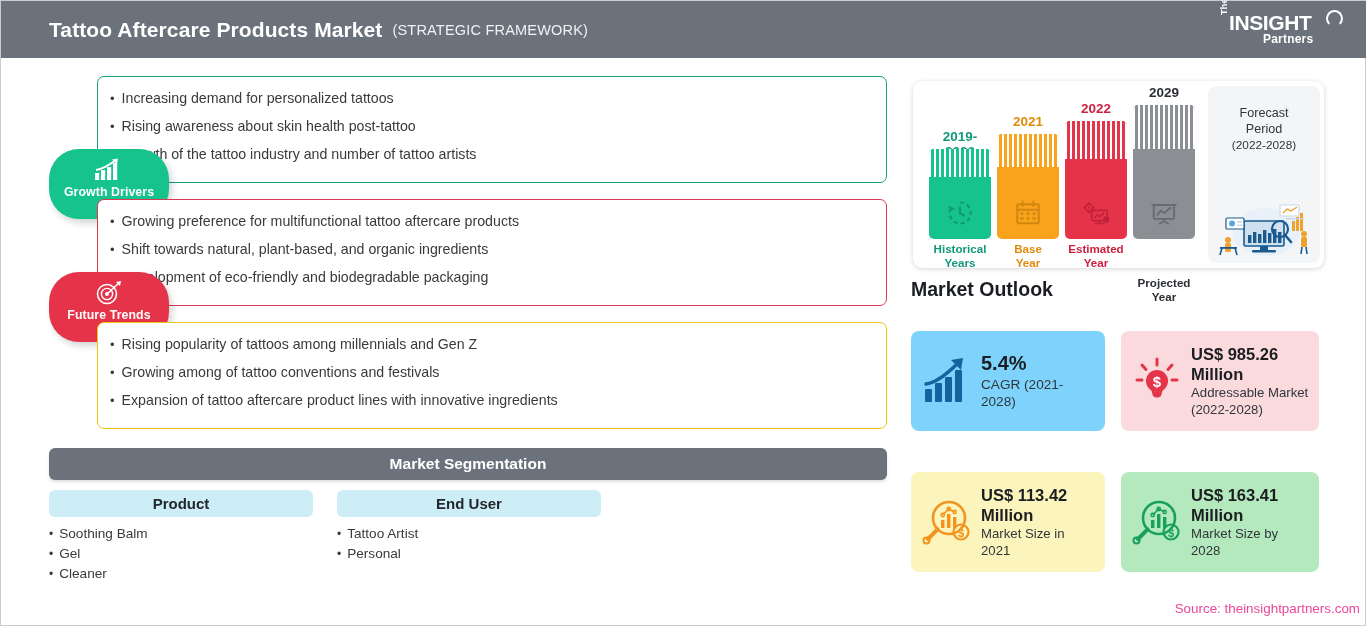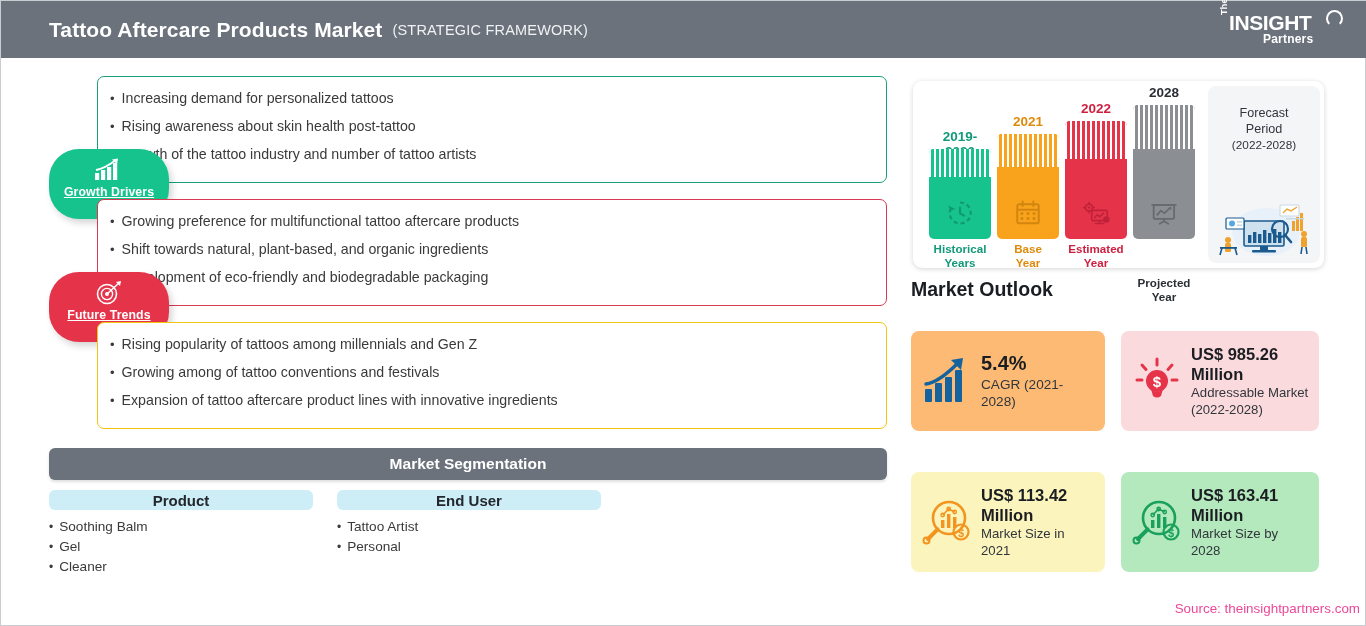--- a/index.html
+++ b/index.html
@@ -95,39 +95,39 @@
     box-shadow: 3px 4px 7px rgba(0,0,0,.17);
     display: flex; flex-direction: column;
     align-items: center; justify-content: flex-start;
     padding-top: 8px;
   }
   .badge-1 { top: 91px;  background: #17c38c; }
   .badge-2 { top: 214px; background: #e5344a; }
   .badge-3 { top: 337px; background: #f79a1e; }
   .badge-label {
     color: #ffffff; font-size: 12.3px; font-weight: bold;
-    margin-top: 2px; letter-spacing: .1px; text-decoration: underline;
+    margin-top: 2px; letter-spacing: .1px;
   }
   .badge-icon { width: 34px; height: 26px; }
 
   
   .seg-header {
     position: absolute; left: 48px; top: 390px;
     width: 838px; height: 32px;
     background: #6b727c;
     border-radius: 6px;
     color: #ffffff; font-size: 15.5px; font-weight: bold;
     display: flex; align-items: center; justify-content: center;
     box-shadow: 0 2px 3px rgba(0,0,0,.13);
   }
   .seg-col { position: absolute; top: 432px; }
   .seg-col-1 { left: 48px;  width: 264px; }
   .seg-col-2 { left: 336px; width: 264px; }
   .seg-title {
-    width: 100%; height: 20px;
+    width: 100%; height: 27px;
     background: #cdeef7;
     border-radius: 6px;
     color: #23282d; font-size: 15px; font-weight: bold;
     display: flex; align-items: center; justify-content: center;
   }
   .seg-list { margin-top: 9px; }
   .seg-item {
     display: flex; align-items: flex-start;
     font-size: 13.6px; color: #3a3a3a; line-height: 16px;
     margin-bottom: 4px;
@@ -186,21 +186,21 @@
     position: absolute; left: 5px; top: 220px;
     font-size: 19.5px; font-weight: bold; color: #1a1d21;
   }
 
   .ocard {
     position: absolute;
     border-radius: 8px;
     display: flex; align-items: center;
     padding: 0 10px;
   }
-  .oc-1 { left: 5px;   top: 273px; width: 194px; height: 100px; background: #fdba74; }
+  .oc-1 { left: 5px;   top: 273px; width: 194px; height: 100px; background: #7dd3fc; }
   .oc-2 { left: 215px; top: 273px; width: 198px; height: 100px; background: #fadadd; }
   .oc-3 { left: 5px;   top: 414px; width: 194px; height: 100px; background: #fbf4bc; }
   .oc-4 { left: 215px; top: 414px; width: 198px; height: 100px; background: #b4e8bd; }
   .oc-icon { width: 52px; height: 52px; flex: 0 0 52px; margin-right: 8px; }
   .oc-text { flex: 1; }
   .oc-big { font-size: 20px; font-weight: bold; color: #1a1d21; line-height: 23px; }
   .oc-big-2 { font-size: 16.5px; font-weight: bold; color: #1a1d21; line-height: 20px; }
   .oc-sub { font-size: 13.6px; color: #31363c; line-height: 17px; margin-top: 1px; }
   .oc-sub-sm { font-size: 13.2px; color: #31363c; line-height: 17px; }
 
@@ -392,21 +392,21 @@
               <polyline points="11.4,16.8 14,13.6 16.6,15.4 20.6,11.6" stroke="#a3132c" stroke-width="1.5" fill="none"></polyline>
               <line x1="16.3" y1="19.1" x2="16.3" y2="21.6" stroke="#a3132c" stroke-width="1.5"></line>
               <line x1="12.3" y1="21.8" x2="20.3" y2="21.8" stroke="#a3132c" stroke-width="1.5" stroke-linecap="round"></line>
               <circle cx="22.6" cy="18" r="3" fill="#a3132c"></circle>
             </svg>
           </div>
           <div class="bar-caption" style="top:161px; color:#cf1f3f;">Estimated<br>Year</div>
         </div>
 
         <div class="barwrap" style="left:212px;">
-          <div class="bar-year" style="top:4px; color:#2b2f34;">2028</div>
+          <div class="bar-year" style="top:4px; color:#2b2f34;">2029</div>
           <div class="bar" style="position:absolute; top:24px; height:134px; background:#8b8f94;">
             <div class="bar-stripes" style="height:44px; background-image:repeating-linear-gradient(90deg,#ffffff 0 2px,#8b8f94 2px 5px);"></div>
             <svg class="bar-icon" viewBox="0 0 26 24">
               <rect x="3.4" y="4.4" width="19" height="13" rx="1.3" stroke="#4a4e53" stroke-width="1.7" fill="none"></rect>
               <line x1="2" y1="4.4" x2="24" y2="4.4" stroke="#4a4e53" stroke-width="1.7" stroke-linecap="round"></line>
               <polyline points="6.4,14.2 10,9.8 13.4,12.2 18.6,7.2" stroke="#4a4e53" stroke-width="1.6" fill="none"></polyline>
               <path d="M17.2 6.6 L20 6.4 L19.6 9.4 Z" fill="#4a4e53"></path>
               <line x1="13" y1="17.4" x2="13" y2="20" stroke="#4a4e53" stroke-width="1.6"></line>
               <line x1="9" y1="22" x2="13" y2="19.6" stroke="#4a4e53" stroke-width="1.6" stroke-linecap="round"></line>
               <line x1="17" y1="22" x2="13" y2="19.6" stroke="#4a4e53" stroke-width="1.6" stroke-linecap="round"></line>

